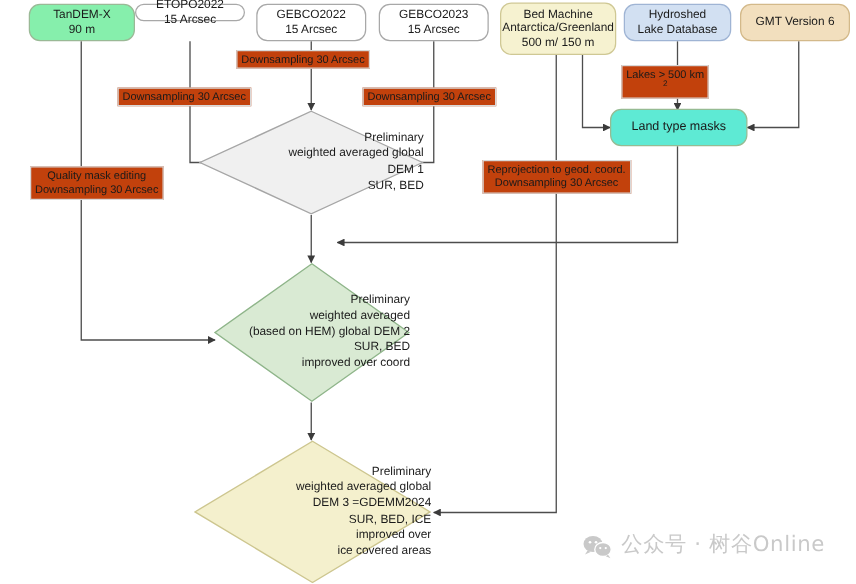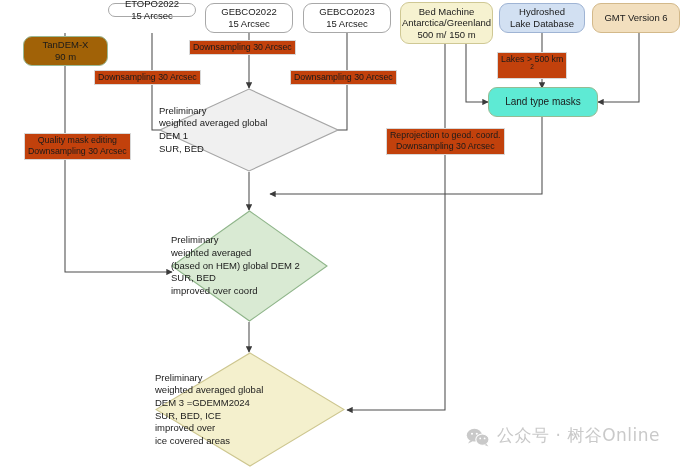--- a/index.html
+++ b/index.html
@@ -31,41 +31,41 @@
     border-radius:9px;
     display:flex;
     align-items:center;
     justify-content:center;
     text-align:center;
     line-height:1.22;
     font-size:9.5px;
     padding:2px 3px;
     z-index:3;
   }
-  .fill-green{background:#a16207;border-color:#9ab996;margin-top:33px;}
+  .fill-green{background:#86efac;border-color:#9ab996;}
   .fill-white{background:#ffffff;border-color:#a8a8a8;}
   .fill-yellow{background:#f6f2d0;border-color:#cfc894;}
   .fill-blue{background:#d2e0f2;border-color:#9fb4d4;}
   .fill-tan{background:#f2dfbe;border-color:#d3b98a;}
   .fill-lgreen{background:#5eead4;border-color:#96bb93;}
 
   
   .diamond-wrap{position:absolute;z-index:3;}
   .diamond-shape{
     position:absolute;
     left:0;top:0;
     width:100%;height:100%;
   }
   .diamond-label{
     position:absolute;
     left:0;top:0;
     width:100%;height:100%;
     display:flex;
     flex-direction:column;
-    align-items:flex-start;
+    align-items:flex-end;
     justify-content:center;
     text-align:center;
     font-size:9.5px;
     line-height:1.33;
     pointer-events:none;
   }
   .diamond-label span{display:block;white-space:nowrap;}
 
   
   .edge-label{

